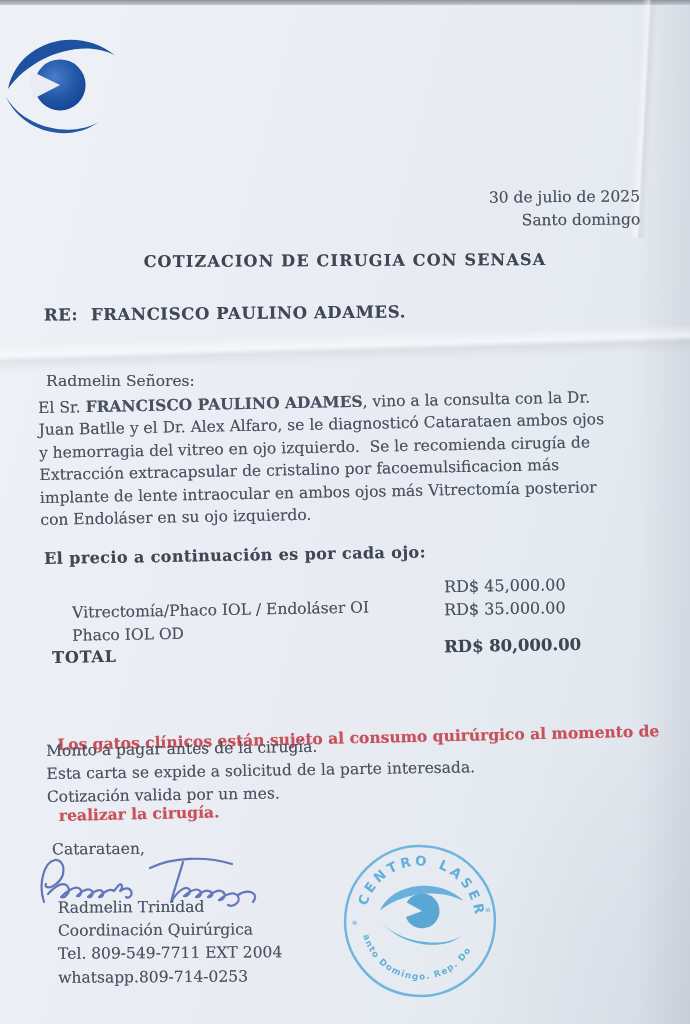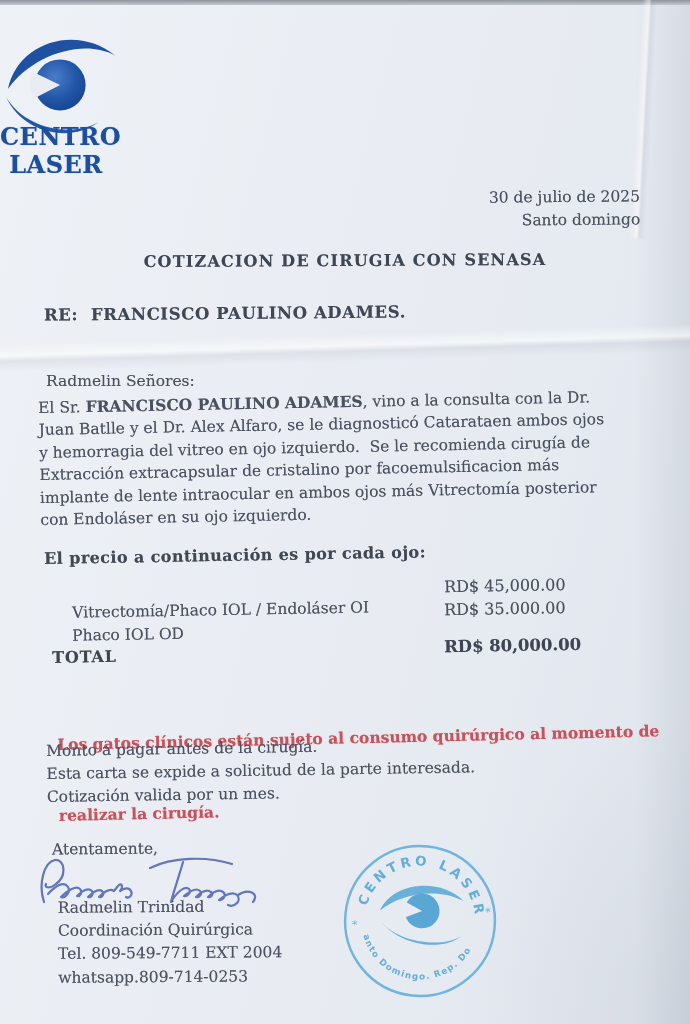--- a/index.html
+++ b/index.html
@@ -101,22 +101,20 @@
         <stop offset="0%" stop-color="#4a7cc9"></stop>
         <stop offset="55%" stop-color="#2257a8"></stop>
         <stop offset="100%" stop-color="#15408f"></stop>
       </radialGradient>
     </defs>
     <path d="M4,64 C14,16 74,-2 113,30 C80,12 28,30 4,64 Z" fill="#1f51a1"></path>
     <circle cx="57" cy="60" r="26" fill="url(#pupilGrad)"></circle>
     <path d="M57,60 L28,46 Q24,60 30,74 Z" fill="#e9edf3"></path>
     <path d="M2,72 C20,104 68,114 96,98 C66,120 18,108 2,72 Z" fill="#2356a5"></path>
   </svg>
-  <div class="logo-line logo-line1">CENTRO</div>
-  <div class="logo-line logo-line2">LASER</div>
 
   <div class="date-block soft">
     <div>30 de julio de 2025</div>
     <div>Santo domingo</div>
   </div>
 
   <div class="title soft">COTIZACION DE CIRUGIA CON SENASA</div>
 
   <div class="re-line soft">RE:  FRANCISCO PAULINO ADAMES.</div>
 
@@ -151,21 +149,21 @@
     <div>Los gatos clínicos están sujeto al consumo quirúrgico al momento de</div>
     <div>realizar la cirugía.</div>
   </div>
 
   <div class="notes soft">
     <div>Monto a pagar antes de la cirugía.</div>
     <div>Esta carta se expide a solicitud de la parte interesada.</div>
     <div>Cotización valida por un mes.</div>
   </div>
 
-  <div class="closing soft">Atentamente,</div>
+  <div class="closing soft">Catarataen,</div>
 
   <svg class="signature-svg" viewBox="0 0 244 64">
     <g fill="none" stroke="#4b63b2" stroke-width="2.2" stroke-linecap="round" stroke-linejoin="round" opacity=".85">
       <path d="M10,52 C4,34 10,12 21,10 C31,9 33,26 22,34 C16,39 10,38 12,34"></path>
       <path d="M14,44 C22,35 30,31 34,37 C37,42 31,49 27,47 C33,41 42,35 46,39 C49,42 46,47 43,46 C48,41 54,37 58,41 C60,44 57,48 54,47 C59,42 64,38 68,41 C71,44 68,48 65,47 C70,42 76,38 80,41 L84,36 C87,32 90,36 86,41 C90,38 95,37 97,41 C99,45 95,49 92,47"></path>
       <path d="M116,18 C138,7 172,6 198,14"></path>
       <path d="M149,12 C145,26 139,44 137,52 C143,42 151,35 155,39 C158,42 153,47 150,46 C156,41 162,37 166,41 C169,44 165,48 162,47 C167,42 173,39 177,42 C180,44 177,48 174,47 C179,42 185,39 189,42 C193,45 189,51 185,50 C191,45 198,41 203,45 C208,50 201,58 194,55"></path>
       <path d="M204,45 C214,38 226,43 219,52"></path>
     </g>
   </svg>

